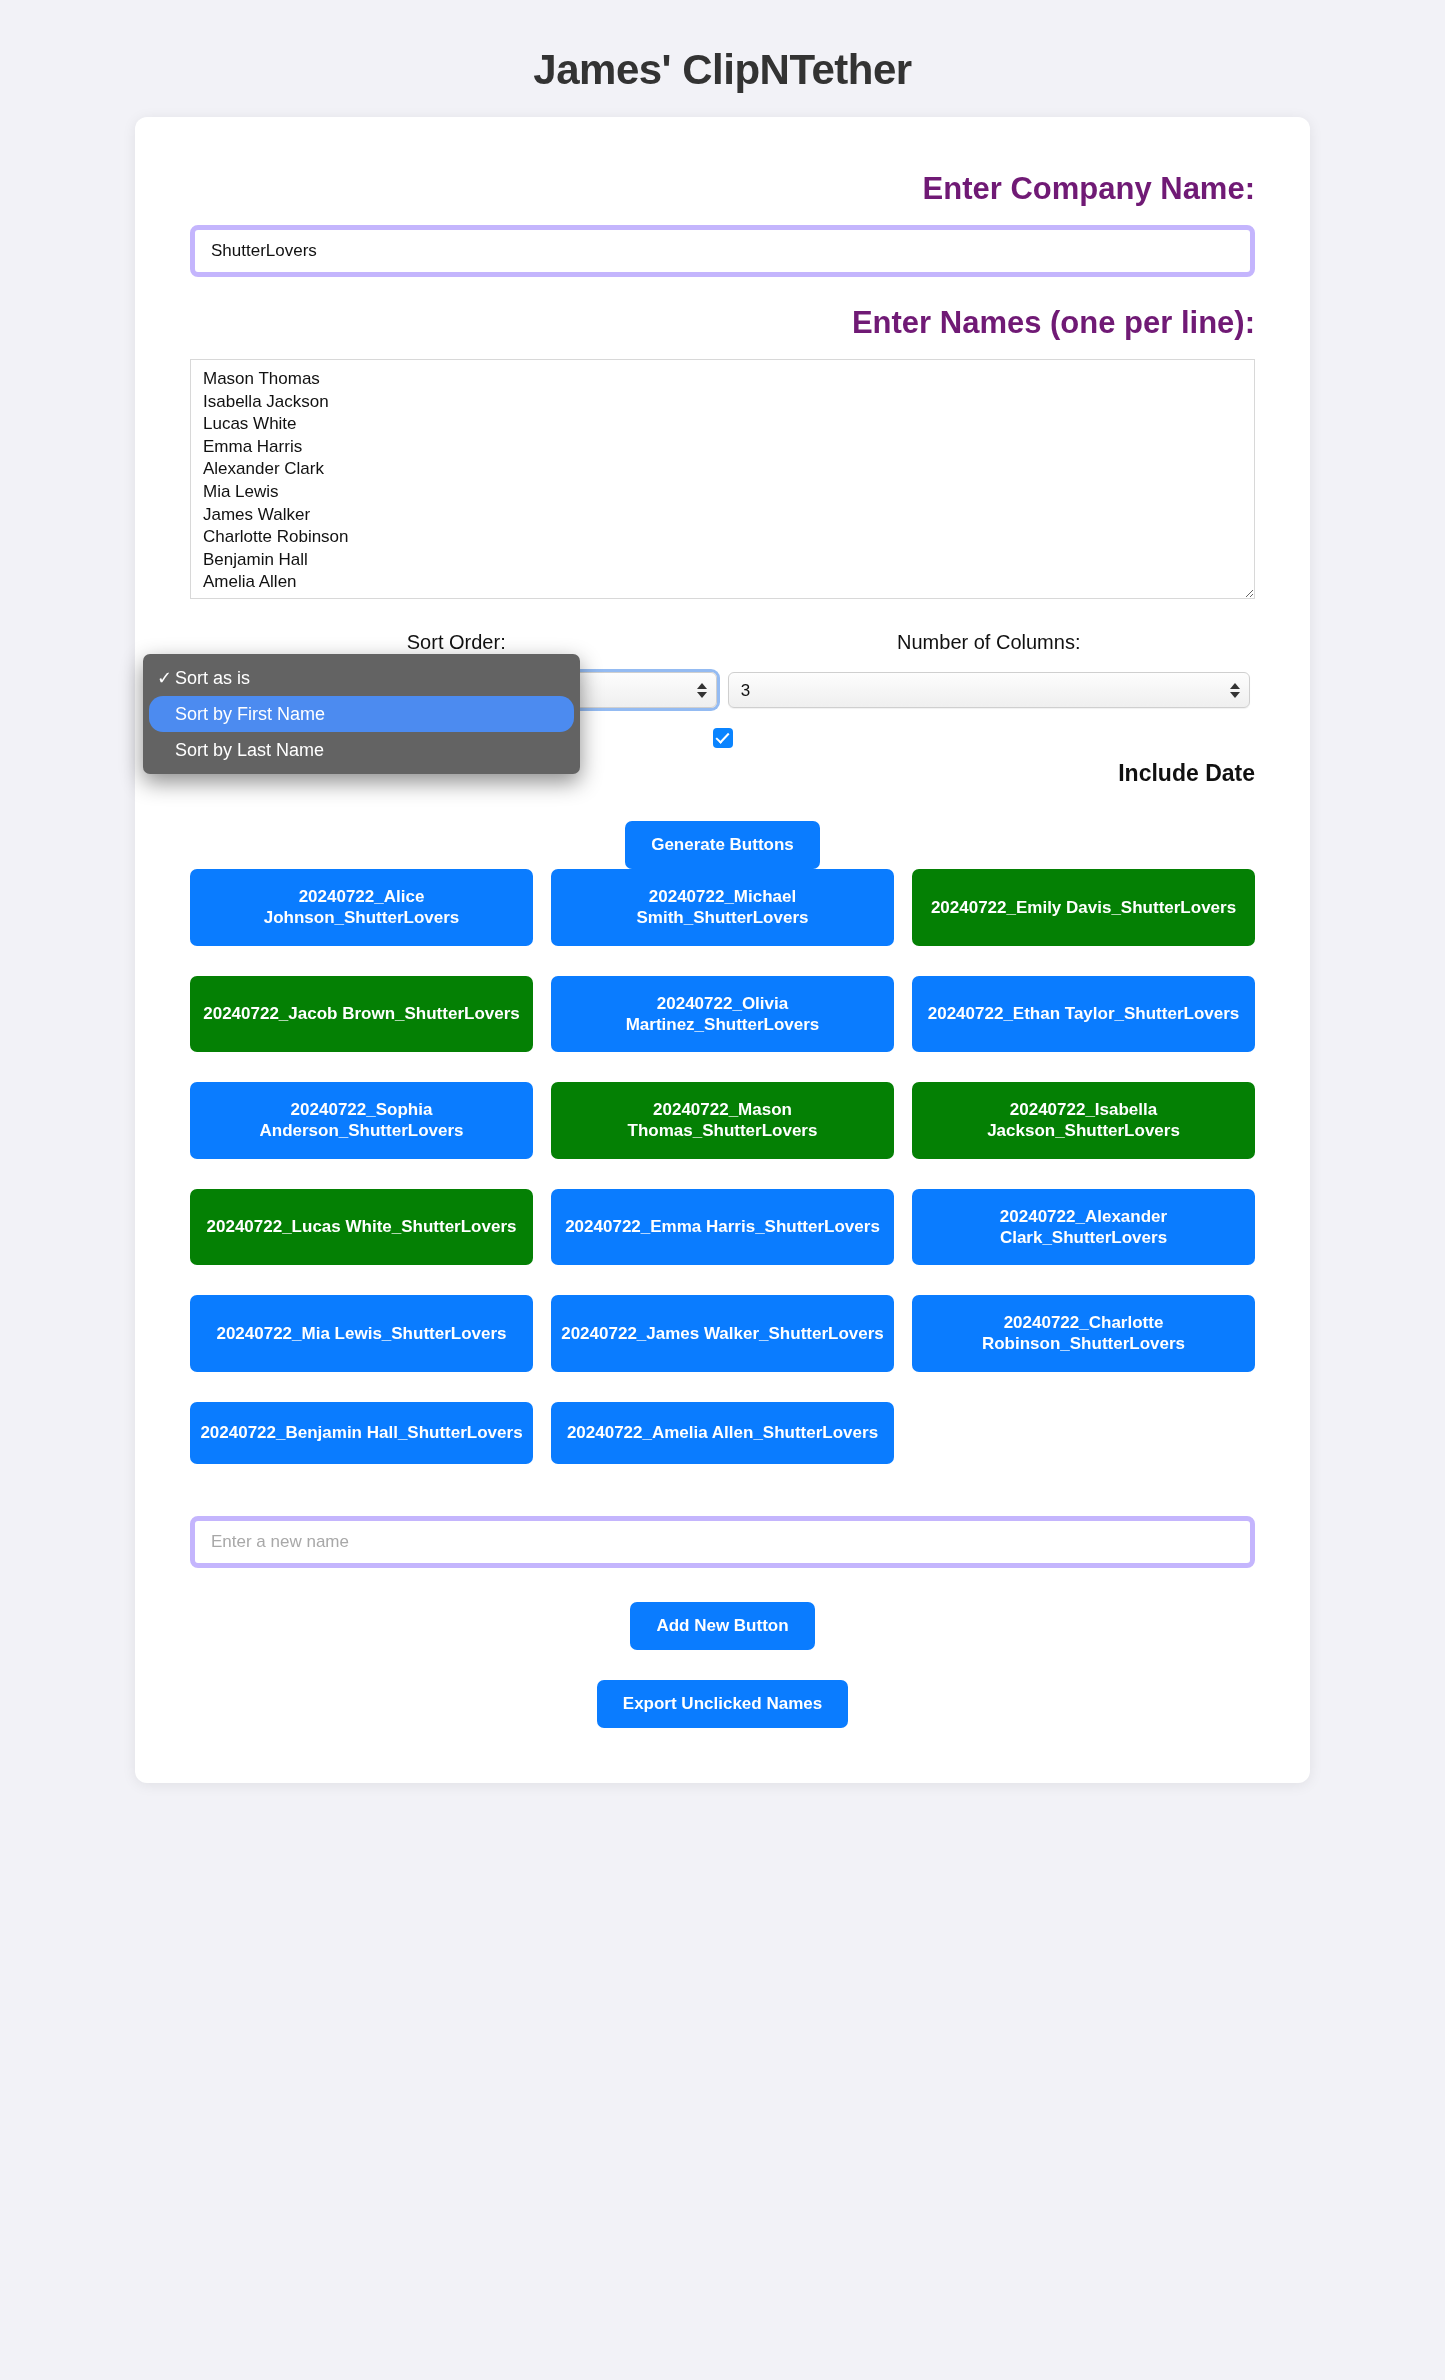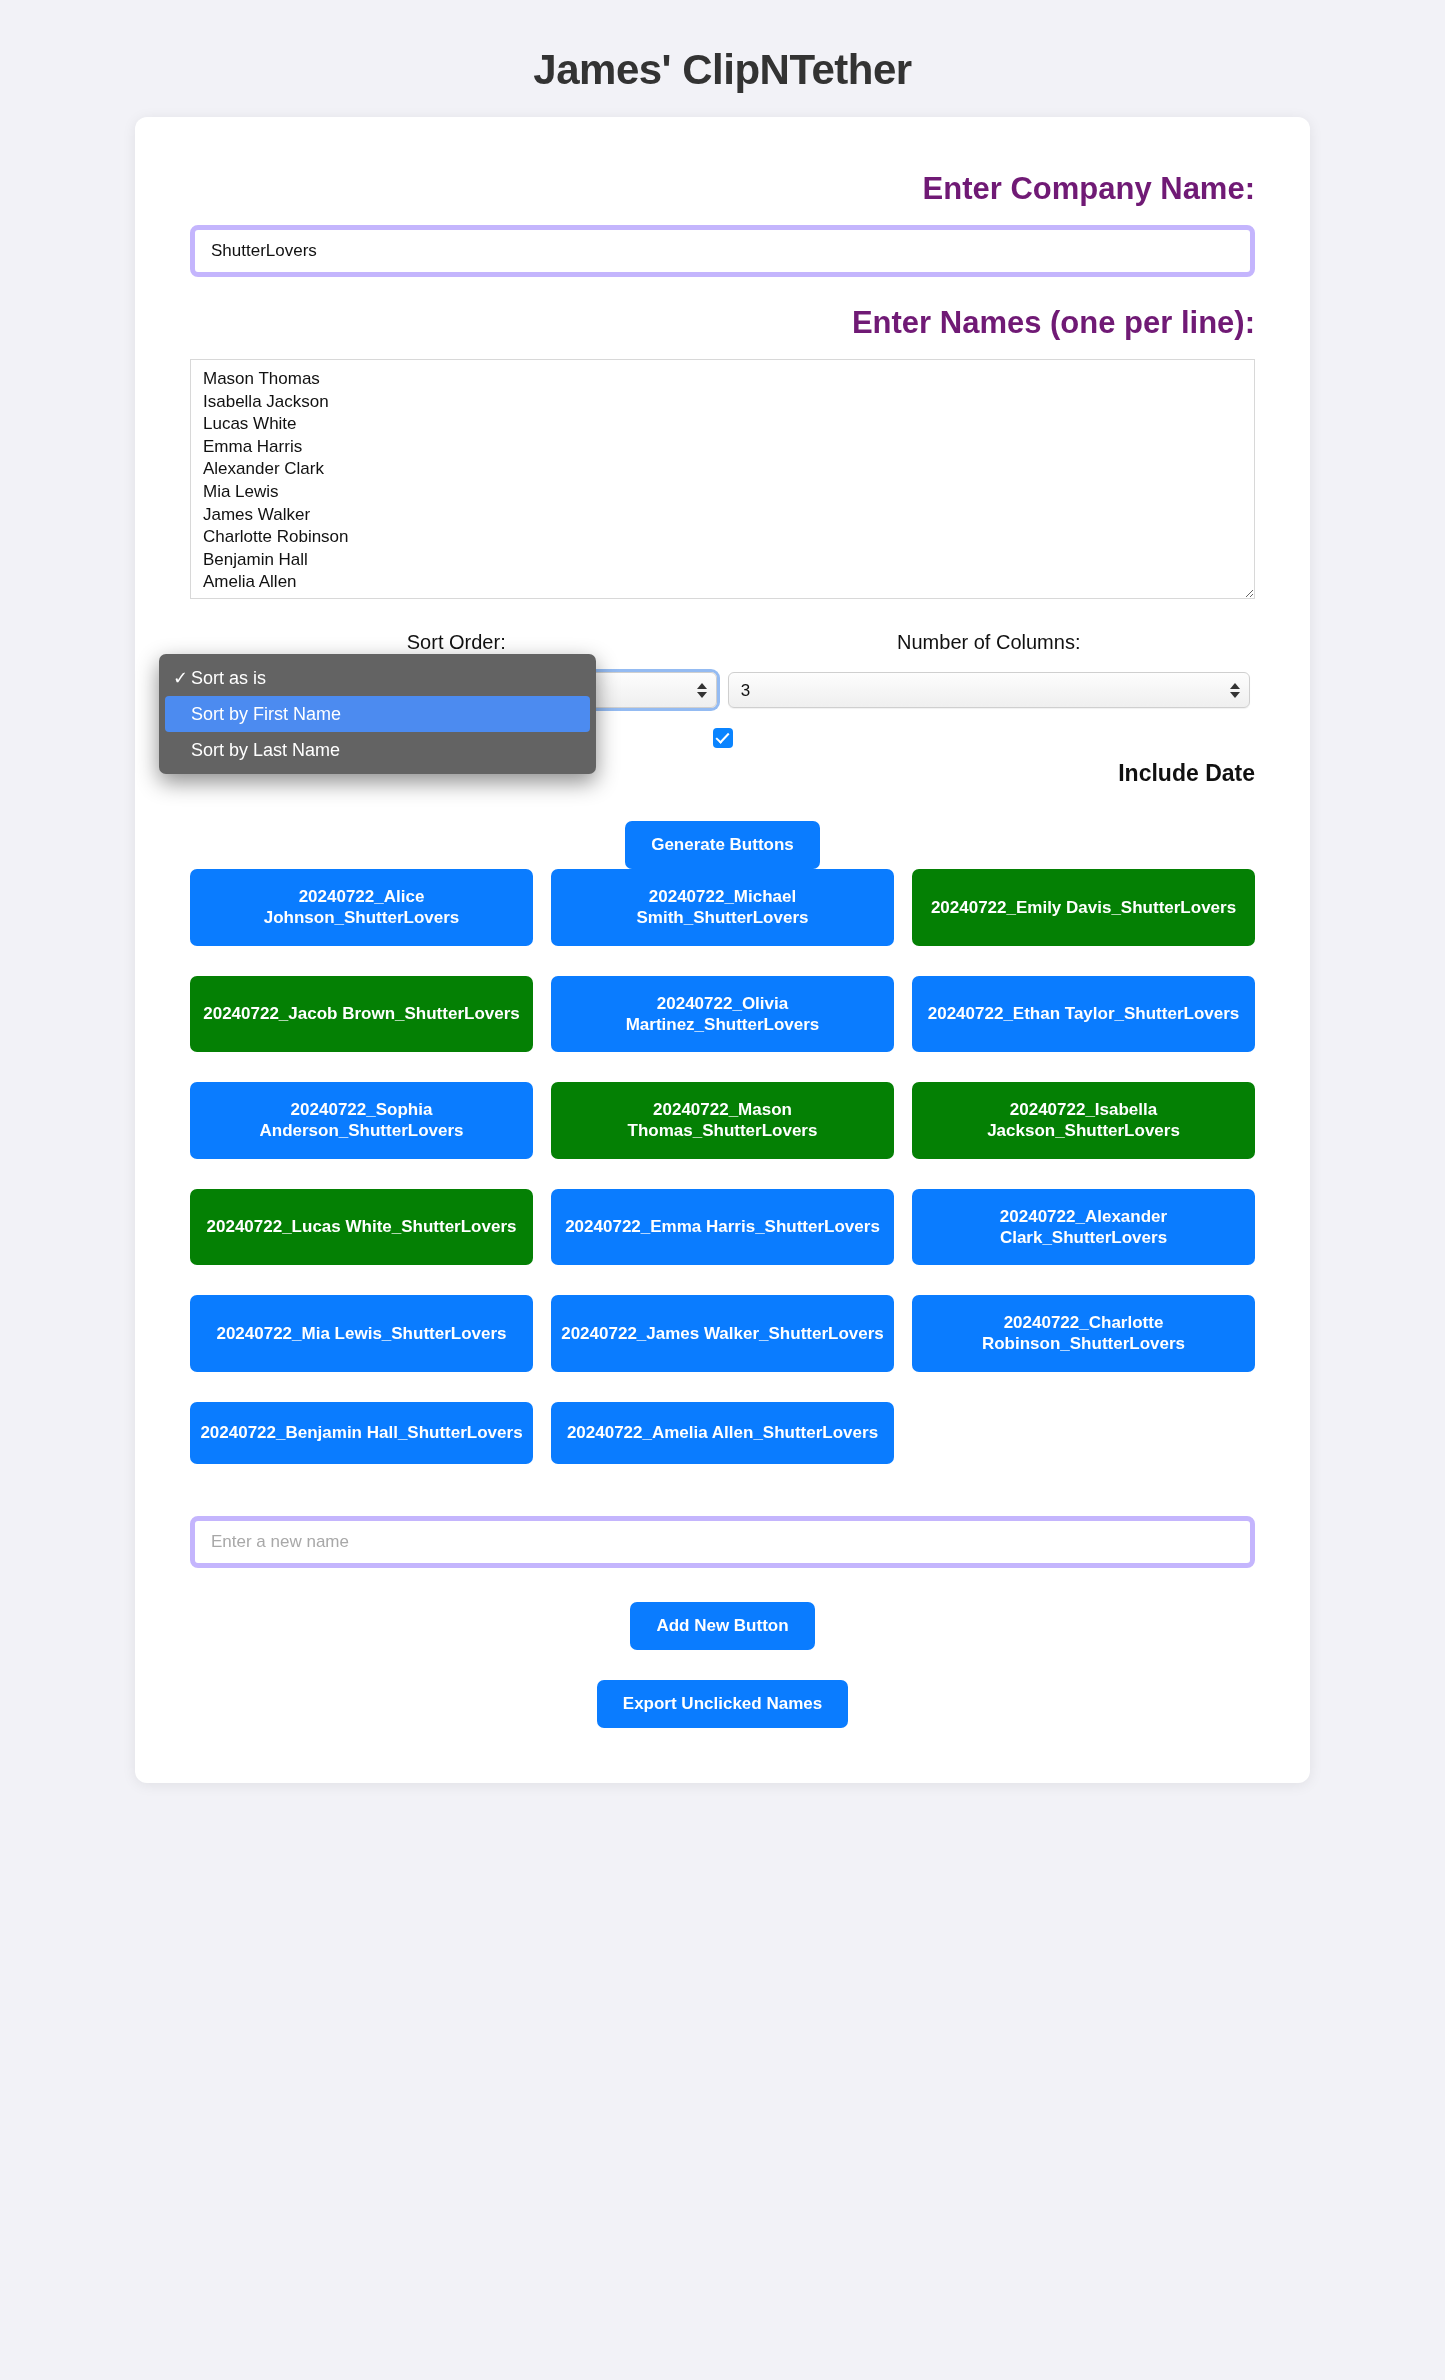--- a/index.html
+++ b/index.html
@@ -113,42 +113,42 @@
     align-items: center; justify-content: center;
     gap: 3px;
   }
   .arw { width: 0; height: 0; border-left: 5px solid transparent; border-right: 5px solid transparent; }
   .arw.up { border-bottom: 6px solid #333; }
   .arw.dn { border-top: 6px solid #333; }
 
   
   .dropdown-popup {
     position: absolute;
-    left: 24px;
+    left: 8px;
     top: 537px;
     width: 437px;
     background: #636363;
     border-radius: 7px;
     box-shadow: 0 8px 22px rgba(0,0,0,0.45);
     padding: 6px 0;
     z-index: 50;
     overflow: hidden;
   }
   .dd-item {
     font-size: 18px;
     color: #ffffff;
     padding: 5px 10px 5px 14px;
     line-height: 26px;
     white-space: nowrap;
   }
   .dd-item .chk { display: inline-block; width: 18px; }
   .dd-item.selected {
     background: #4c8bf0;
     margin: 0 6px;
-    border-radius: 4px;
+    border-radius: 14px;
     padding-left: 8px;
   }
 
   .checkbox-wrap {
     text-align: center;
     margin-top: 20px;
   }
   .cb {
     width: 20px; height: 20px;
     background: #0a84ff;

